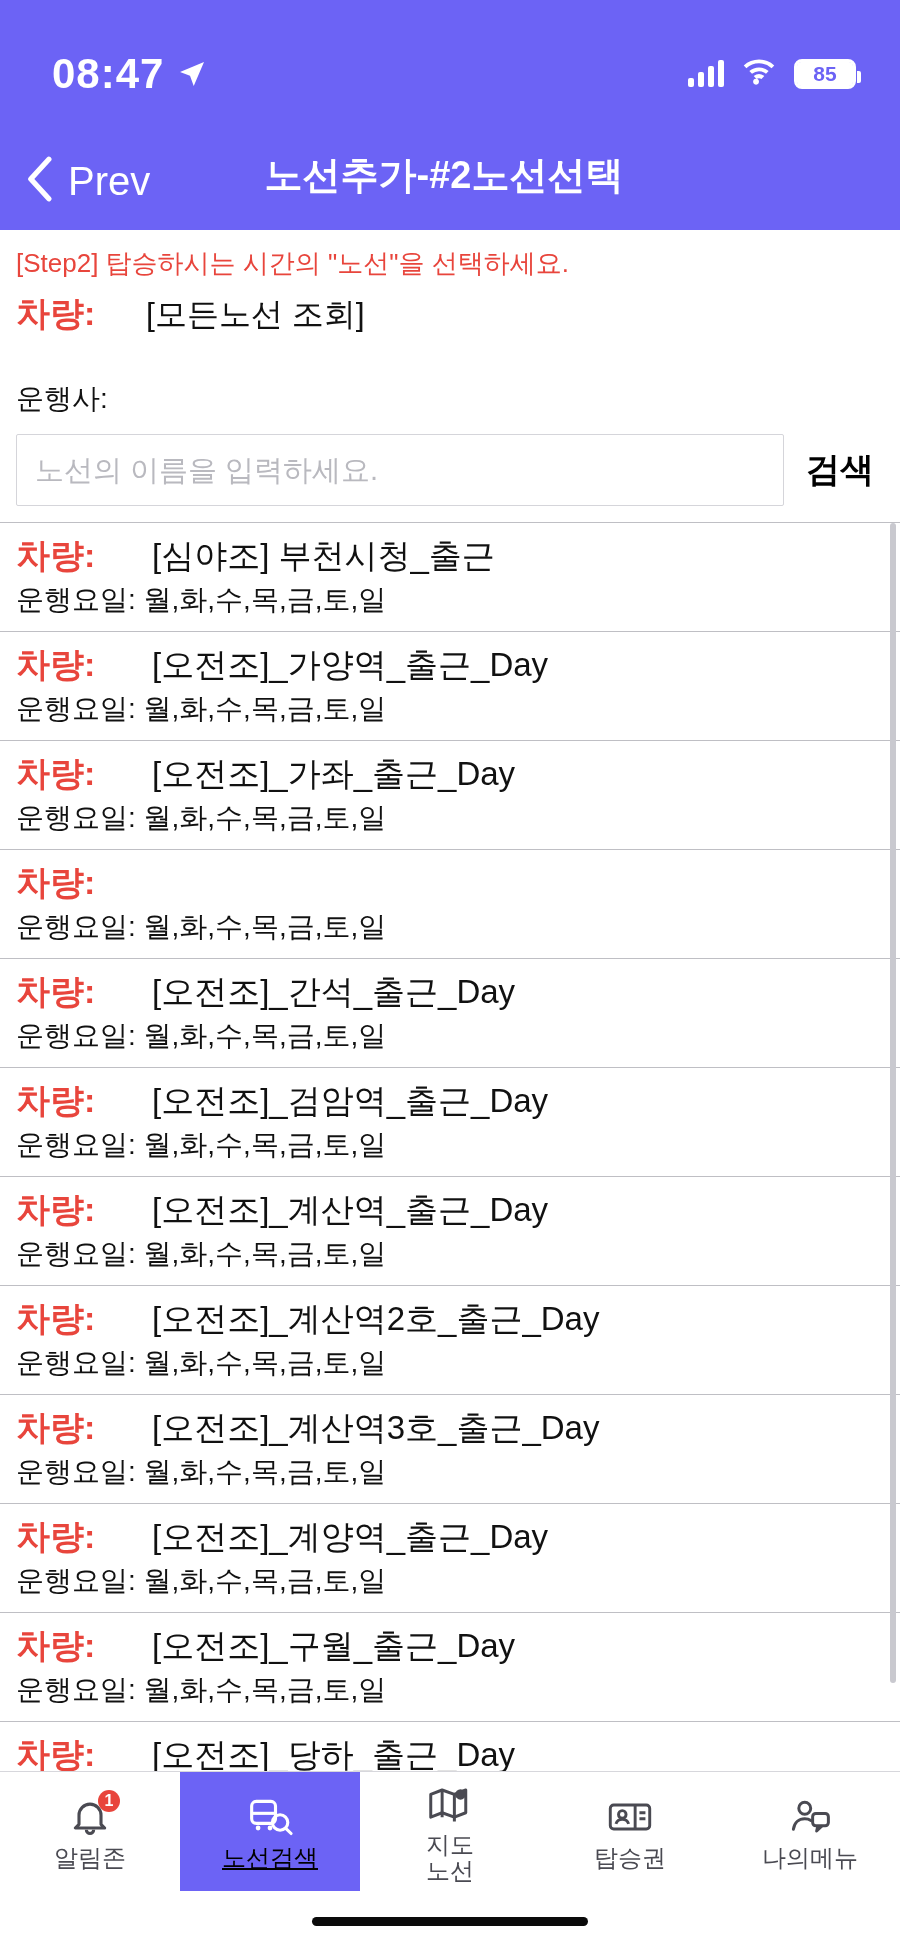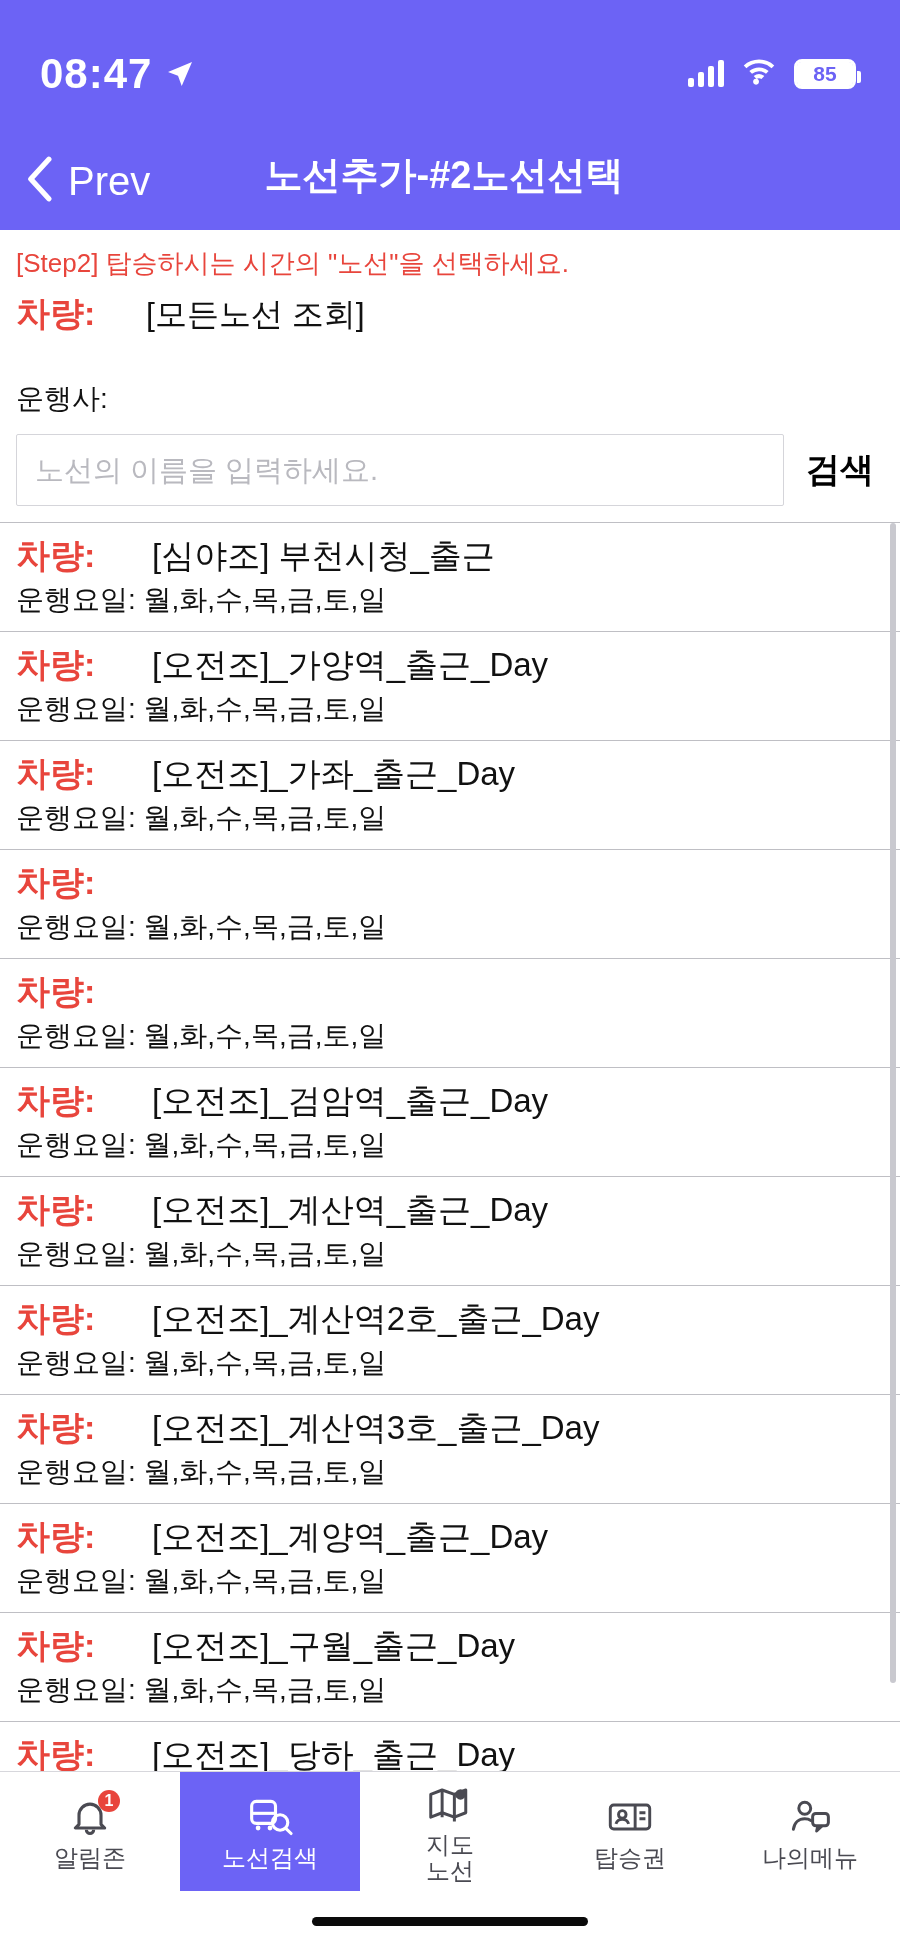--- a/index.html
+++ b/index.html
@@ -20,21 +20,21 @@
   }
 
   
   .statusbar {
     height: 120px;
     background: #6c63f5;
     color: #ffffff;
     display: flex;
     align-items: center;
     justify-content: space-between;
-    padding: 28px 44px 0 40px;
+    padding: 28px 44px 0 52px;
     flex: 0 0 auto;
   }
   .status-left {
     display: flex;
     align-items: center;
     gap: 12px;
   }
   .status-time {
     font-size: 42px;
     font-weight: bold;
@@ -238,21 +238,22 @@
     flex-direction: column;
     align-items: center;
     justify-content: center;
     gap: 4px;
     cursor: pointer;
     color: #4a4a52;
     position: relative;
   }
   .tab.active {
     background: #6c63f5;
-    color: #ffffff;
+    color: #000000;
+    text-decoration: underline;
   }
   .tab-label {
     font-size: 24px;
     line-height: 1.05;
     text-align: center;
     white-space: pre-line;
   }
   .tab-icon { height: 48px; display: flex; align-items: center; justify-content: center; }
   .badge {
     position: absolute;
@@ -378,20 +379,21 @@
       <div class="route-item">
         <div class="route-title-row">
           <span class="label-red">차량:</span>
         </div>
         <div class="route-days"><span>운행요일:</span> <span>월,화,수,목,금,토,일</span></div>
       </div>
 
       <div class="route-item">
         <div class="route-title-row">
           <span class="label-red">차량:</span>
+          <span class="route-name">[오전조]_간석_출근_Day</span>
         </div>
         <div class="route-days"><span>운행요일:</span> <span>월,화,수,목,금,토,일</span></div>
       </div>
 
       <div class="route-item">
         <div class="route-title-row">
           <span class="label-red">차량:</span>
           <span class="route-name">[오전조]_검암역_출근_Day</span>
         </div>
         <div class="route-days"><span>운행요일:</span> <span>월,화,수,목,금,토,일</span></div>

